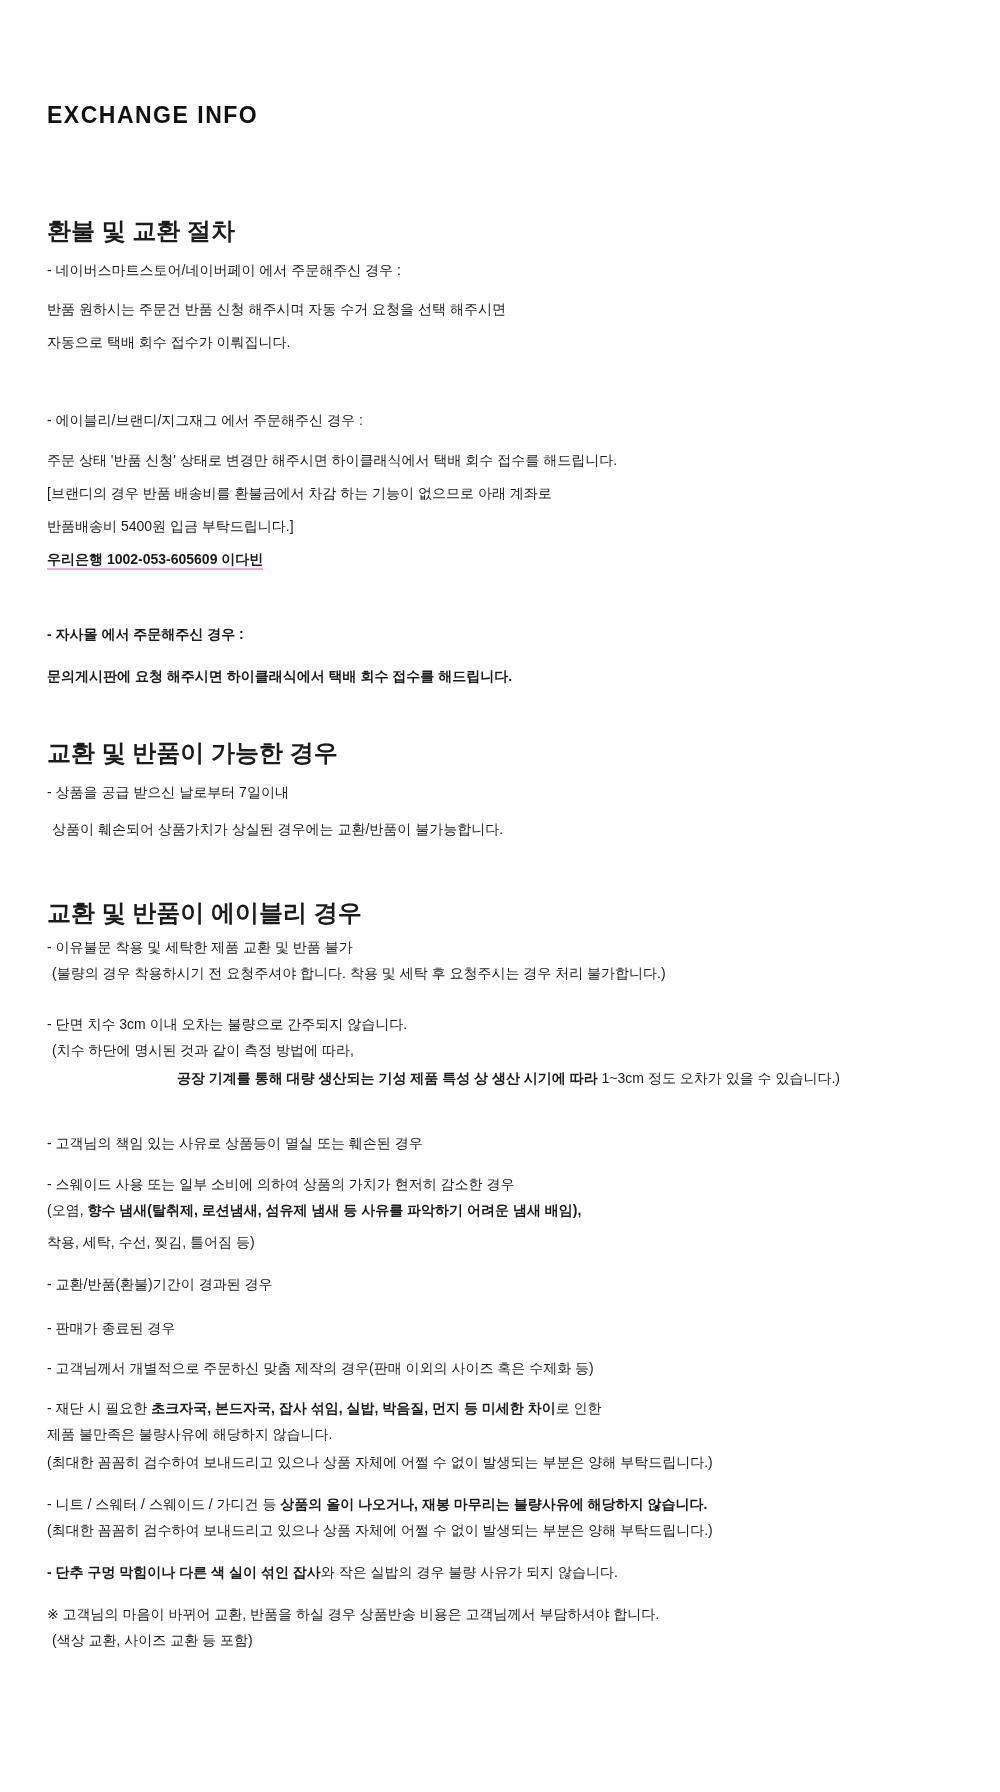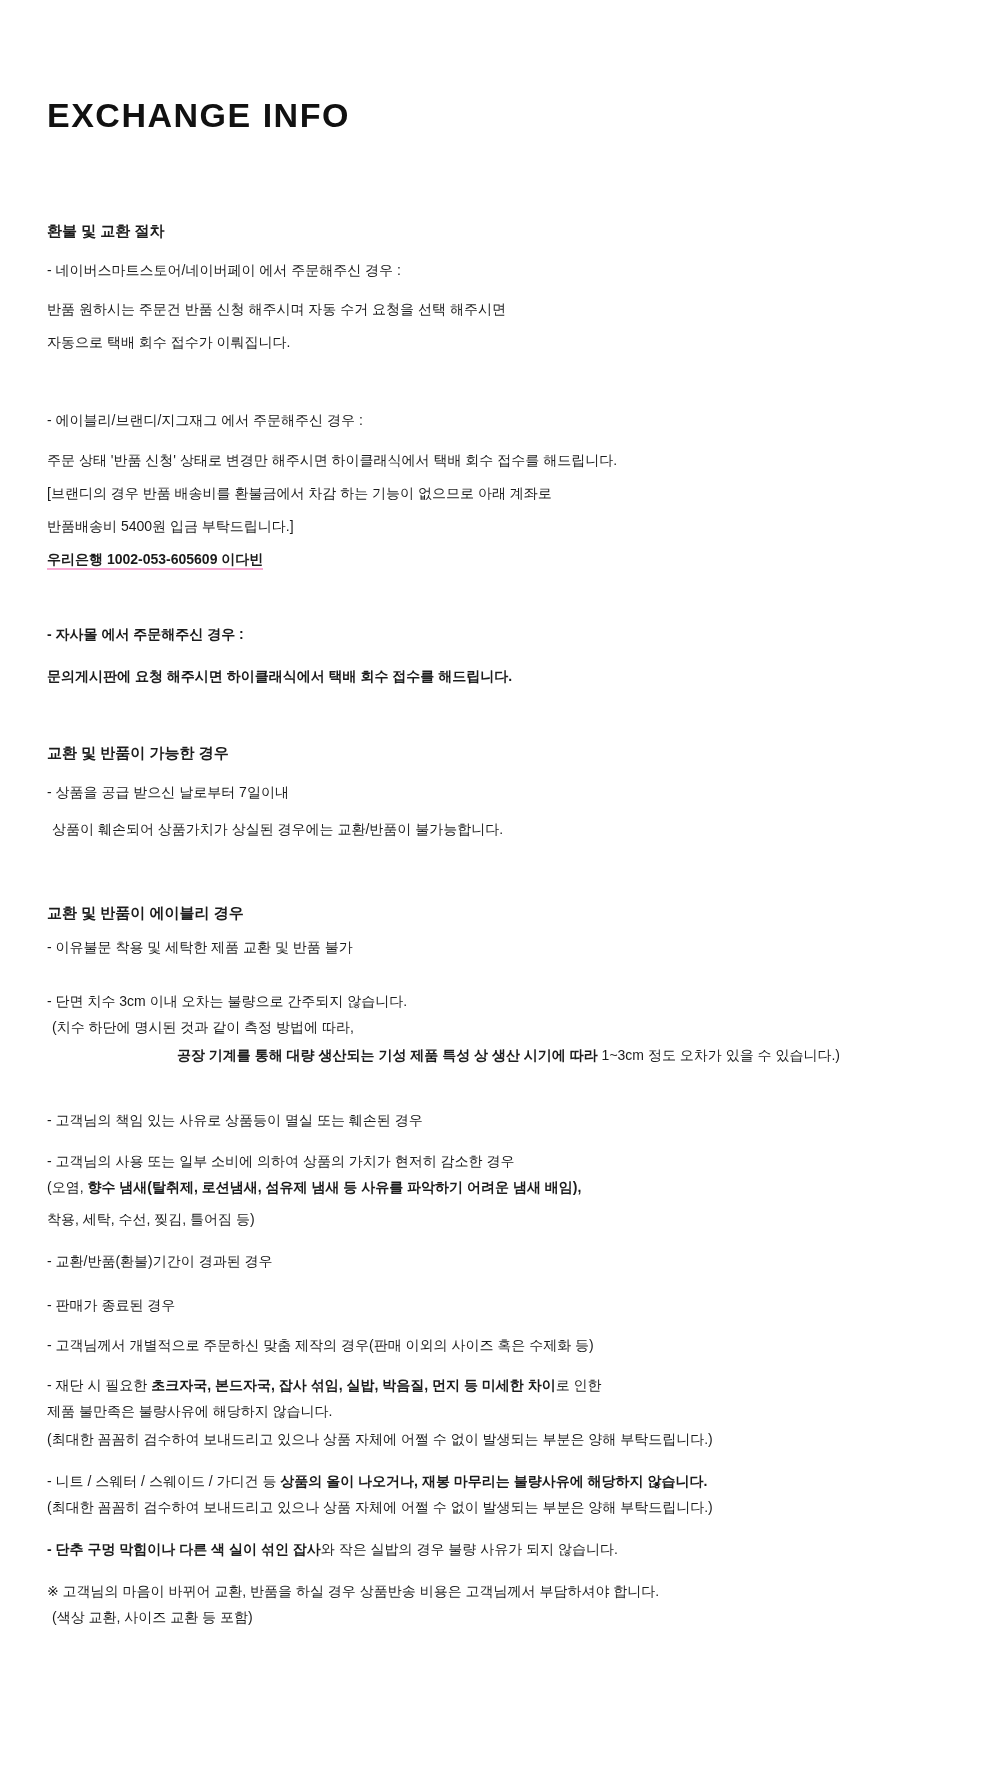--- a/index.html
+++ b/index.html
@@ -8,37 +8,37 @@
     width: 1000px;
     height: 1792px;
     font-family: "Liberation Sans", "DejaVu Sans", sans-serif;
     color: #1b1b1b;
     overflow: hidden;
   }
   .page {
     padding: 98px 40px 0 47px;
   }
   .title {
-    font-size: 34px;
+    font-size: 23px;
     line-height: 34px;
     font-weight: 700;
     letter-spacing: 1.5px;
     color: #111;
     margin: 0 0 82px 0;
   }
   .line {
     font-size: 14px;
     line-height: 33px;
     font-weight: 400;
     color: #1b1b1b;
     white-space: nowrap;
   }
   .heading {
     font-weight: 700;
-    font-size: 15px;
+    font-size: 24px;
   }
   .bold { font-weight: 700; }
   .underline {
     border-bottom: 2px solid #f9a8d4;
     padding-bottom: 1px;
   }
   .sub { line-height: 28px; margin-top: -5px; }
   .ind1 { padding-left: 5px; }
   .ind2 { padding-left: 10px; text-align: center; }
   .mt2  { margin-top: 2px; }
@@ -84,28 +84,29 @@
   <section>
     <h2 class="line heading mt43">교환 및 반품이 가능한 경우</h2>
     <p class="line mt7">- 상품을 공급 받으신 날로부터 7일이내</p>
     <p class="line mt4 ind1">상품이 훼손되어 상품가치가 상실된 경우에는 교환/반품이 불가능합니다.</p>
   </section>
 
   <section>
     <h2 class="line heading mt50">교환 및 반품이 에이블리 경우</h2>
 
     <p class="line mt2">- 이유불문 착용 및 세탁한 제품 교환 및 반품 불가</p>
+    <p class="line sub ind1">(불량의 경우 착용하시기 전 요청주셔야 합니다. 착용 및 세탁 후 요청주시는 경우 처리 불가합니다.)</p>
 
     <p class="line mt21">- 단면 치수 3cm 이내 오차는 불량으로 간주되지 않습니다.</p>
     <p class="line sub ind1">(치수 하단에 명시된 것과 같이 측정 방법에 따라,</p>
     <p class="line sub mt0 ind2"><span class="bold">공장 기계를 통해 대량 생산되는 기성 제품 특성 상 생산 시기에 따라</span><span> 1~3cm 정도 오차가 있을 수 있습니다.)</span></p>
 
     <p class="line mt35">- 고객님의 책임 있는 사유로 상품등이 멸실 또는 훼손된 경우</p>
 
-    <p class="line mt8">- 고객님의 사용 또는 일부 소비에 의하여 상품의 가치가 현저히 감소한 경우</p>
+    <p class="line mt8">- 스웨이드 사용 또는 일부 소비에 의하여 상품의 가치가 현저히 감소한 경우</p>
     <p class="line sub"><span>(오염, </span><span class="bold">향수 냄새(탈취제, 로션냄새, 섬유제 냄새 등 사유를 파악하기 어려운 냄새 배임),</span></p>
     <p class="line sub mt4">착용, 세탁, 수선, 찢김, 틀어짐 등)</p>
 
     <p class="line mt12">- 교환/반품(환불)기간이 경과된 경우</p>
 
     <p class="line mt11">- 판매가 종료된 경우</p>
 
     <p class="line mt7">- 고객님께서 개별적으로 주문하신 맞춤 제작의 경우(판매 이외의 사이즈 혹은 수제화 등)</p>
 
     <p class="line mt7"><span>- 재단 시 필요한 </span><span class="bold">초크자국, 본드자국, 잡사 섞임, 실밥, 박음질, 먼지 등 미세한 차이</span><span>로 인한</span></p>

